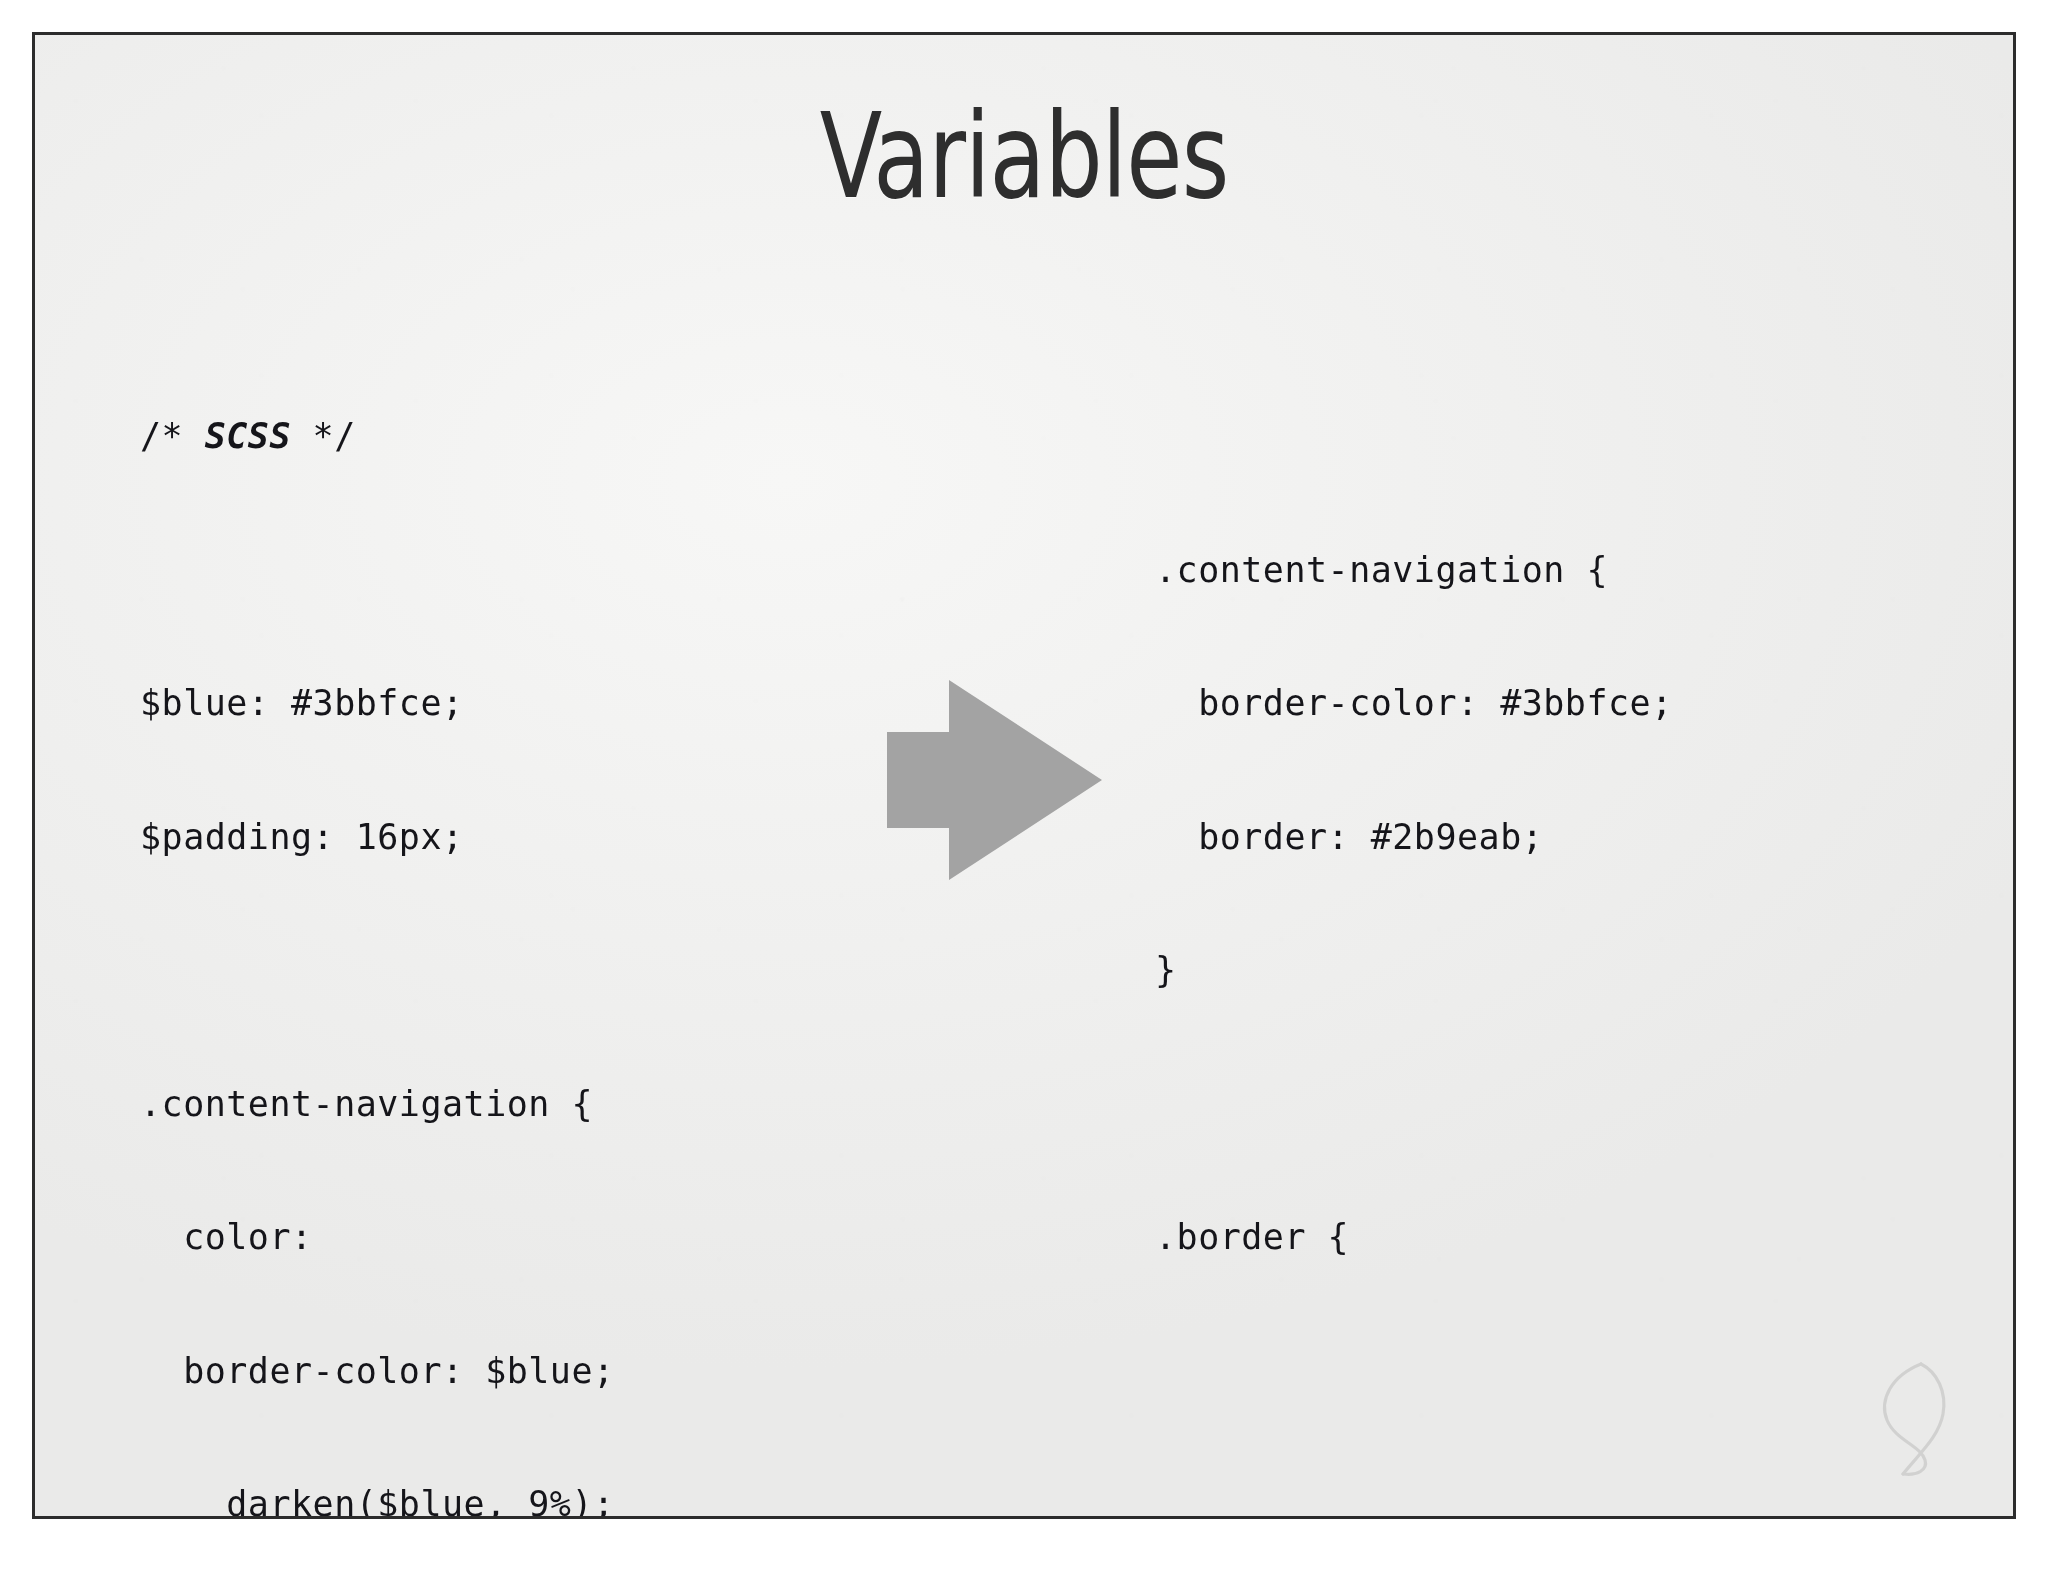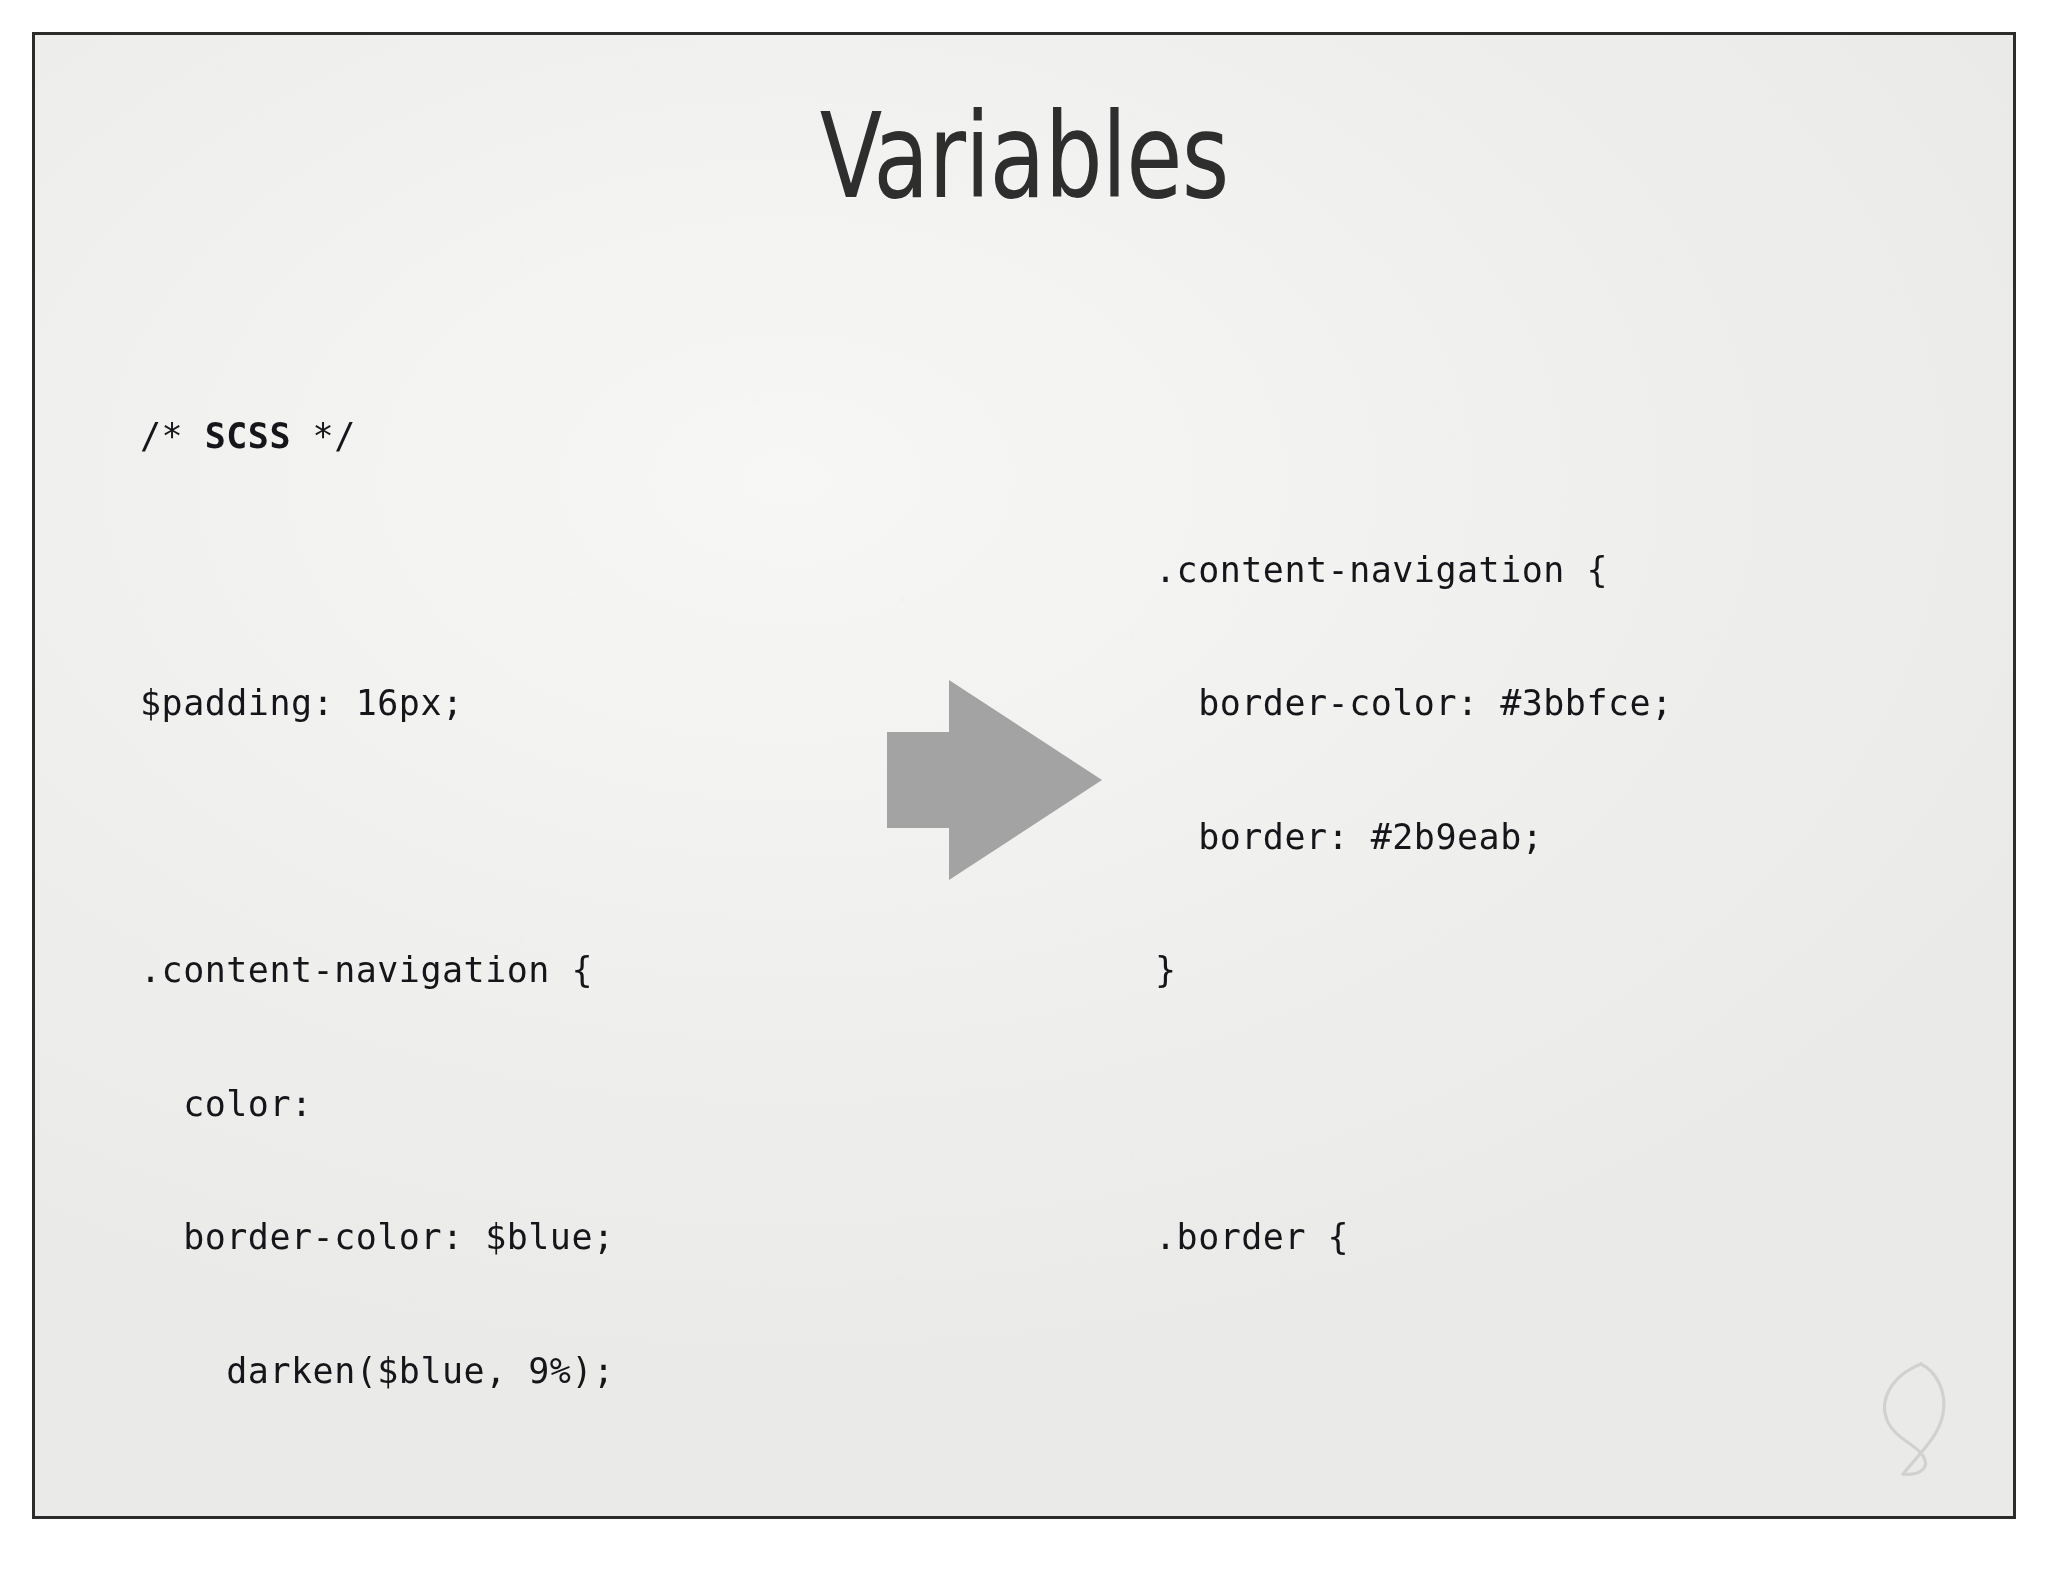--- a/index.html
+++ b/index.html
@@ -81,21 +81,21 @@
     color: #15151a;
     white-space: pre;
     letter-spacing: 0.5px;
   }
   #code-left  { left: 105px;  top: 290px; }
   #code-right { left: 1120px; top: 290px; }
 
   .code-line { min-height: 44.5px; }
   .code-line.blank { height: 44.5px; }
   .comment-open, .comment-close { font-weight: 400; }
-  .comment-name { font-weight: 700; }
+  .comment-name { font-weight: 700; font-style: italic; }
 
   
   #transform-arrow {
     position: absolute;
     left: 852px;
     top: 645px;
     width: 215px;
     height: 200px;
   }
   #transform-arrow svg { display: block; width: 100%; height: 100%; }
@@ -118,20 +118,21 @@
   <div id="slide-surface"></div>
   <div id="slide-noise"></div>
 
   <div id="slide-inner">
 
     <div id="slide-title">Variables</div>
 
     <div id="code-left" class="code-col">
       <div class="code-line"><span class="comment-open">/* </span><span class="comment-name">SCSS</span><span class="comment-close"> */</span></div>
       <div class="code-line blank"></div>
+      <div class="code-line">$blue: #3bbfce;</div>
       <div class="code-line">$padding: 16px;</div>
       <div class="code-line blank"></div>
       <div class="code-line">.content-navigation {</div>
       <div class="code-line">  color:</div>
       <div class="code-line">  border-color: $blue;</div>
       <div class="code-line">    darken($blue, 9%);</div>
       
       
       
       

